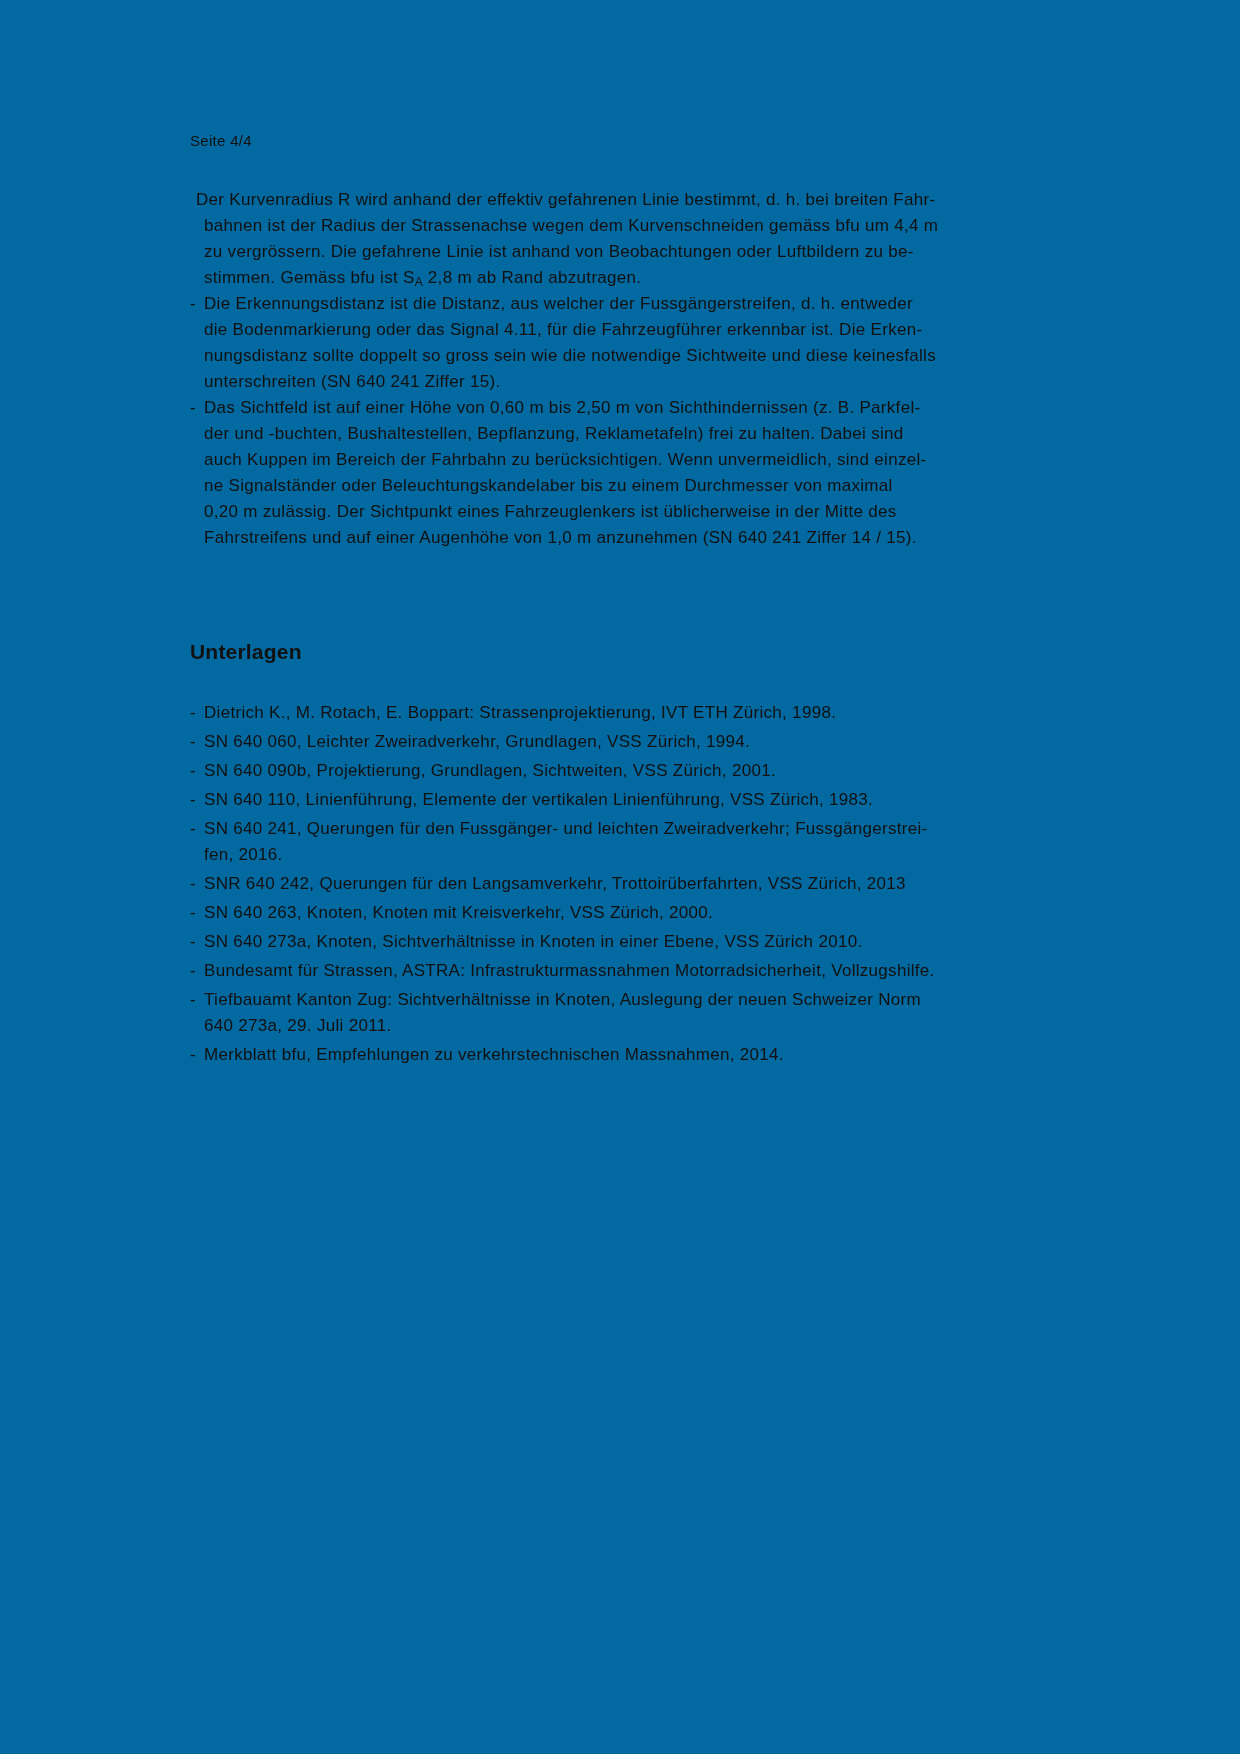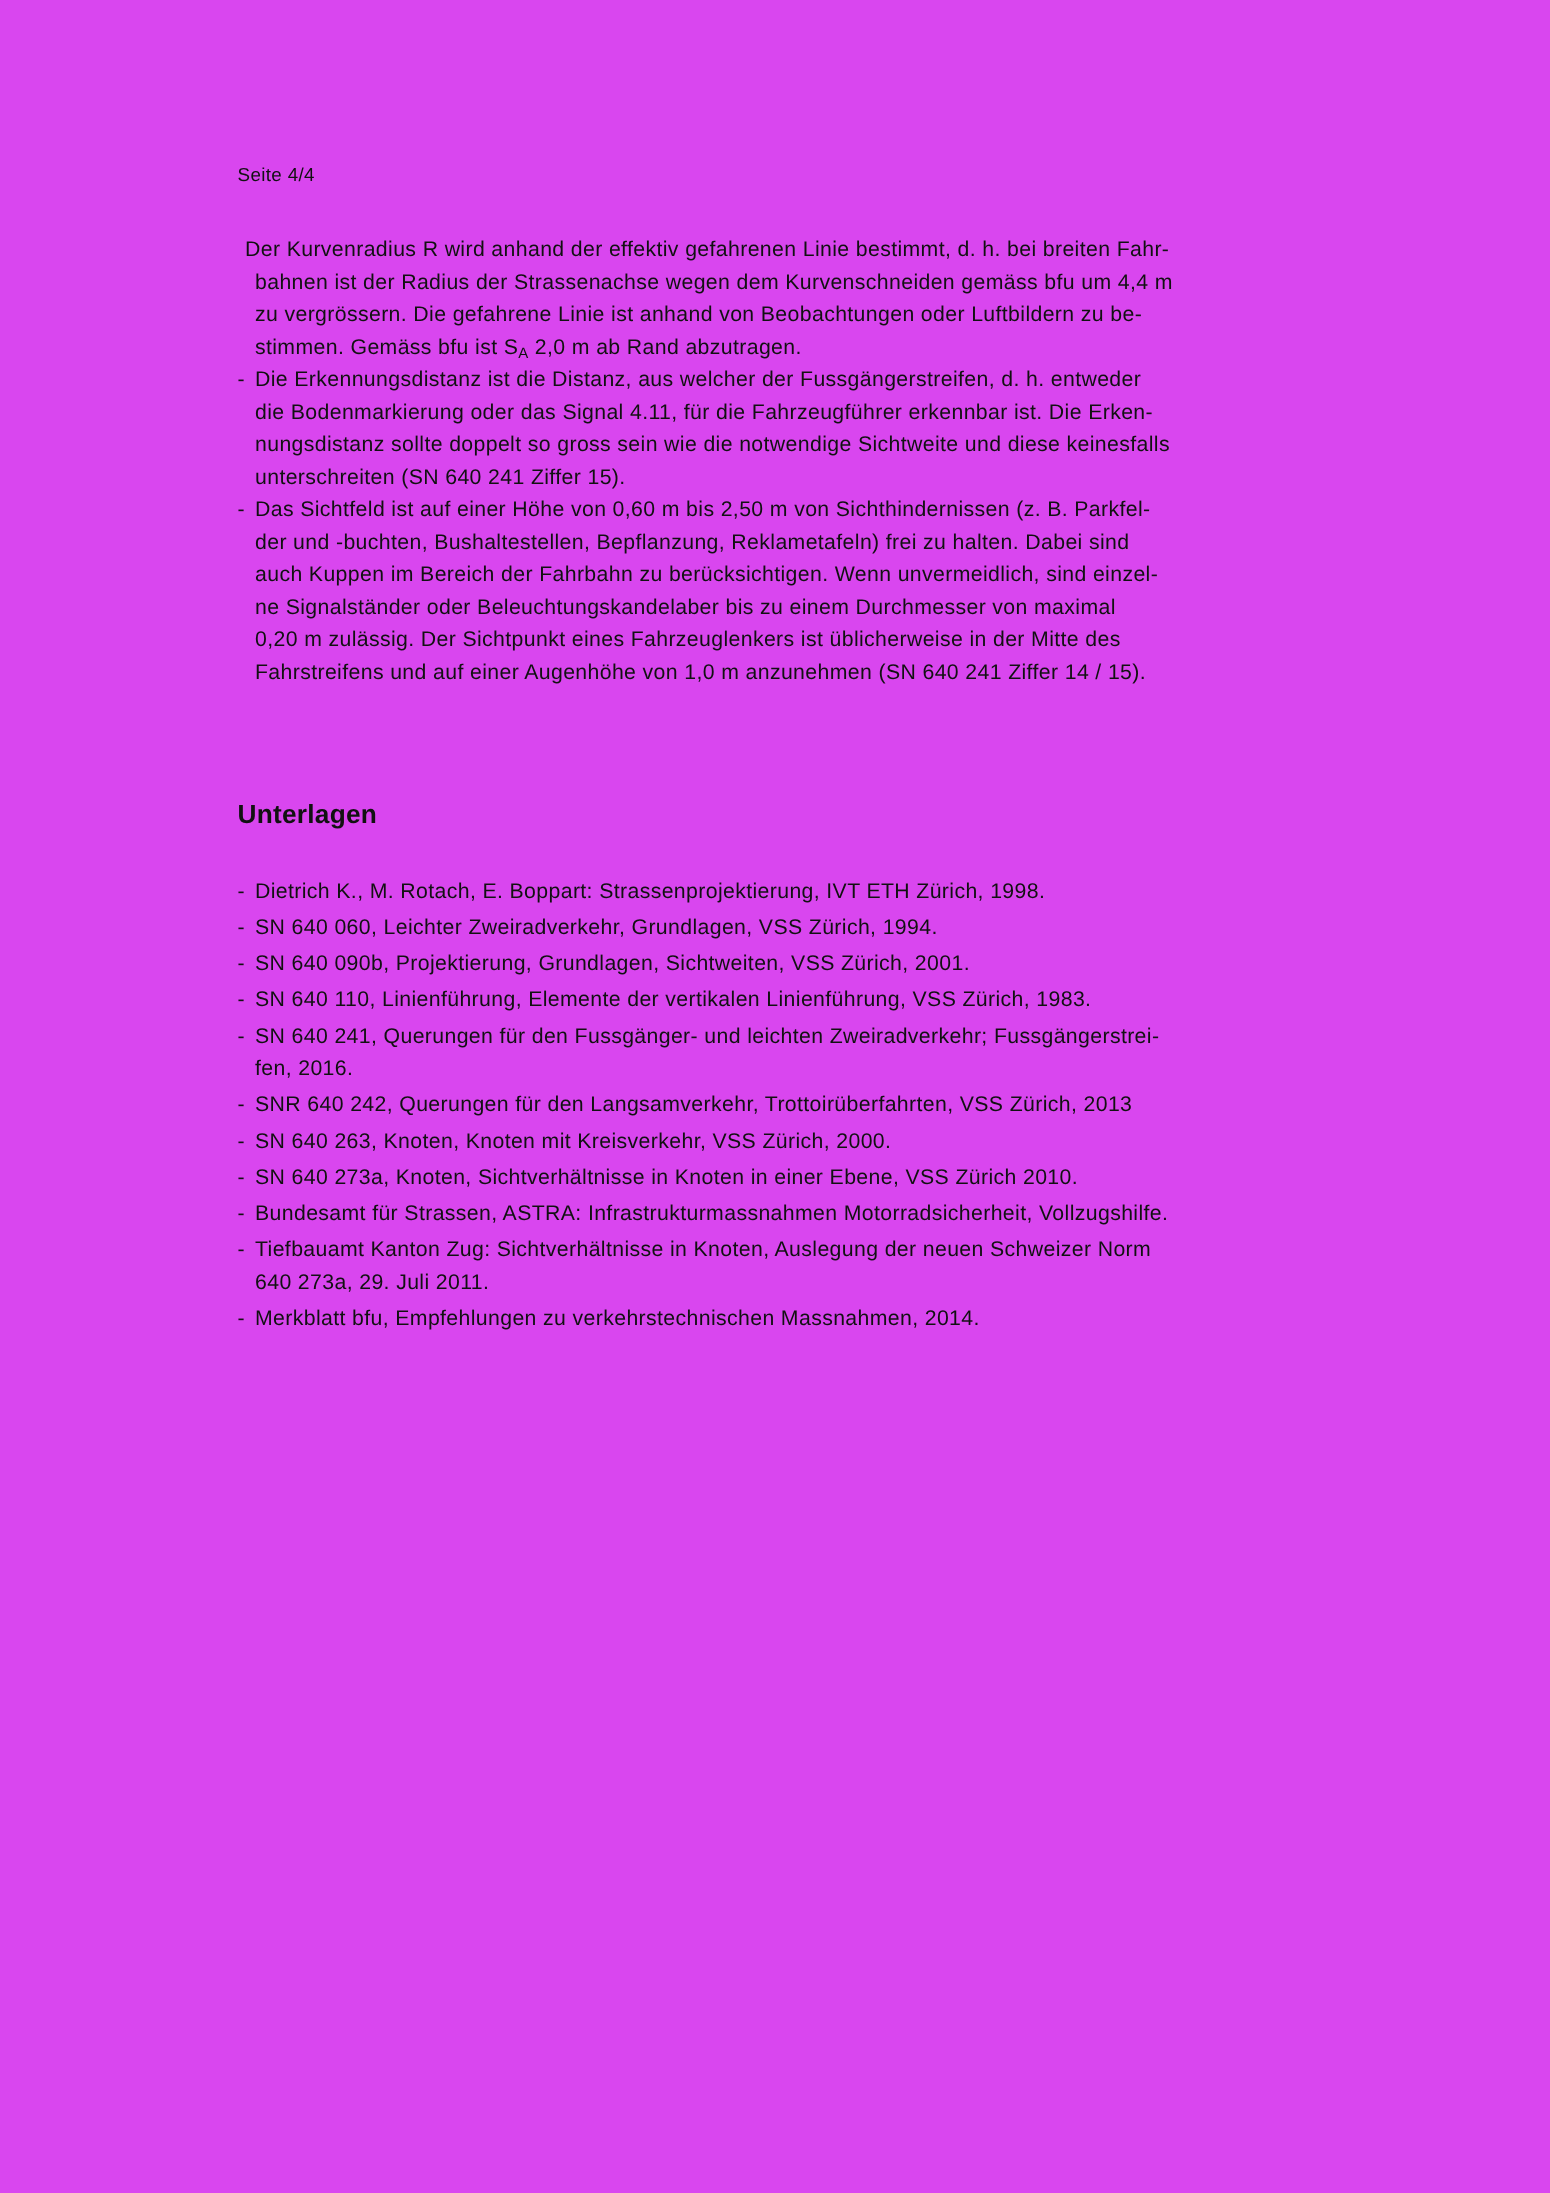--- a/index.html
+++ b/index.html
@@ -2,21 +2,21 @@
 <html><head>
 <meta charset="utf-8">
 <style>
   * { margin: 0; padding: 0; box-sizing: border-box; }
   html, body { background: #e8e8e8; }
   .page {
     position: relative;
     width: 1240px;
     height: 1754px;
     margin: 0 auto;
-    background: #d946ef;
+    background: #0369a1;
     color: #111111;
     font-family: "Liberation Sans", "DejaVu Sans", sans-serif;
     font-size: 17px;
     line-height: 26px;
     letter-spacing: 0.3px;
     overflow: hidden;
   }
   .content {
     position: absolute;
     left: 190px;
@@ -60,21 +60,21 @@
 <div class="page">
   <div class="content">
 
     <div class="page-header">Seite 4/4</div>
 
     <div class="para-block">
       <div class="hang">
         <div class="ln first">Der Kurvenradius R wird anhand der effektiv gefahrenen Linie bestimmt, d. h. bei breiten Fahr-</div>
         <div class="ln">bahnen ist der Radius der Strassenachse wegen dem Kurvenschneiden gemäss bfu um 4,4 m</div>
         <div class="ln">zu vergrössern. Die gefahrene Linie ist anhand von Beobachtungen oder Luftbildern zu be-</div>
-        <div class="ln"><span>stimmen. Gemäss bfu ist S</span><sub class="sa">A</sub><span> 2,0 m ab Rand abzutragen.</span></div>
+        <div class="ln"><span>stimmen. Gemäss bfu ist S</span><sub class="sa">A</sub><span> 2,8 m ab Rand abzutragen.</span></div>
       </div>
     </div>
 
     <div class="hang">
       <span class="marker">-</span>
       <div class="ln">Die Erkennungsdistanz ist die Distanz, aus welcher der Fussgängerstreifen, d. h. entweder</div>
       <div class="ln">die Bodenmarkierung oder das Signal 4.11, für die Fahrzeugführer erkennbar ist. Die Erken-</div>
       <div class="ln">nungsdistanz sollte doppelt so gross sein wie die notwendige Sichtweite und diese keinesfalls</div>
       <div class="ln">unterschreiten (SN 640 241 Ziffer 15).</div>
     </div>

